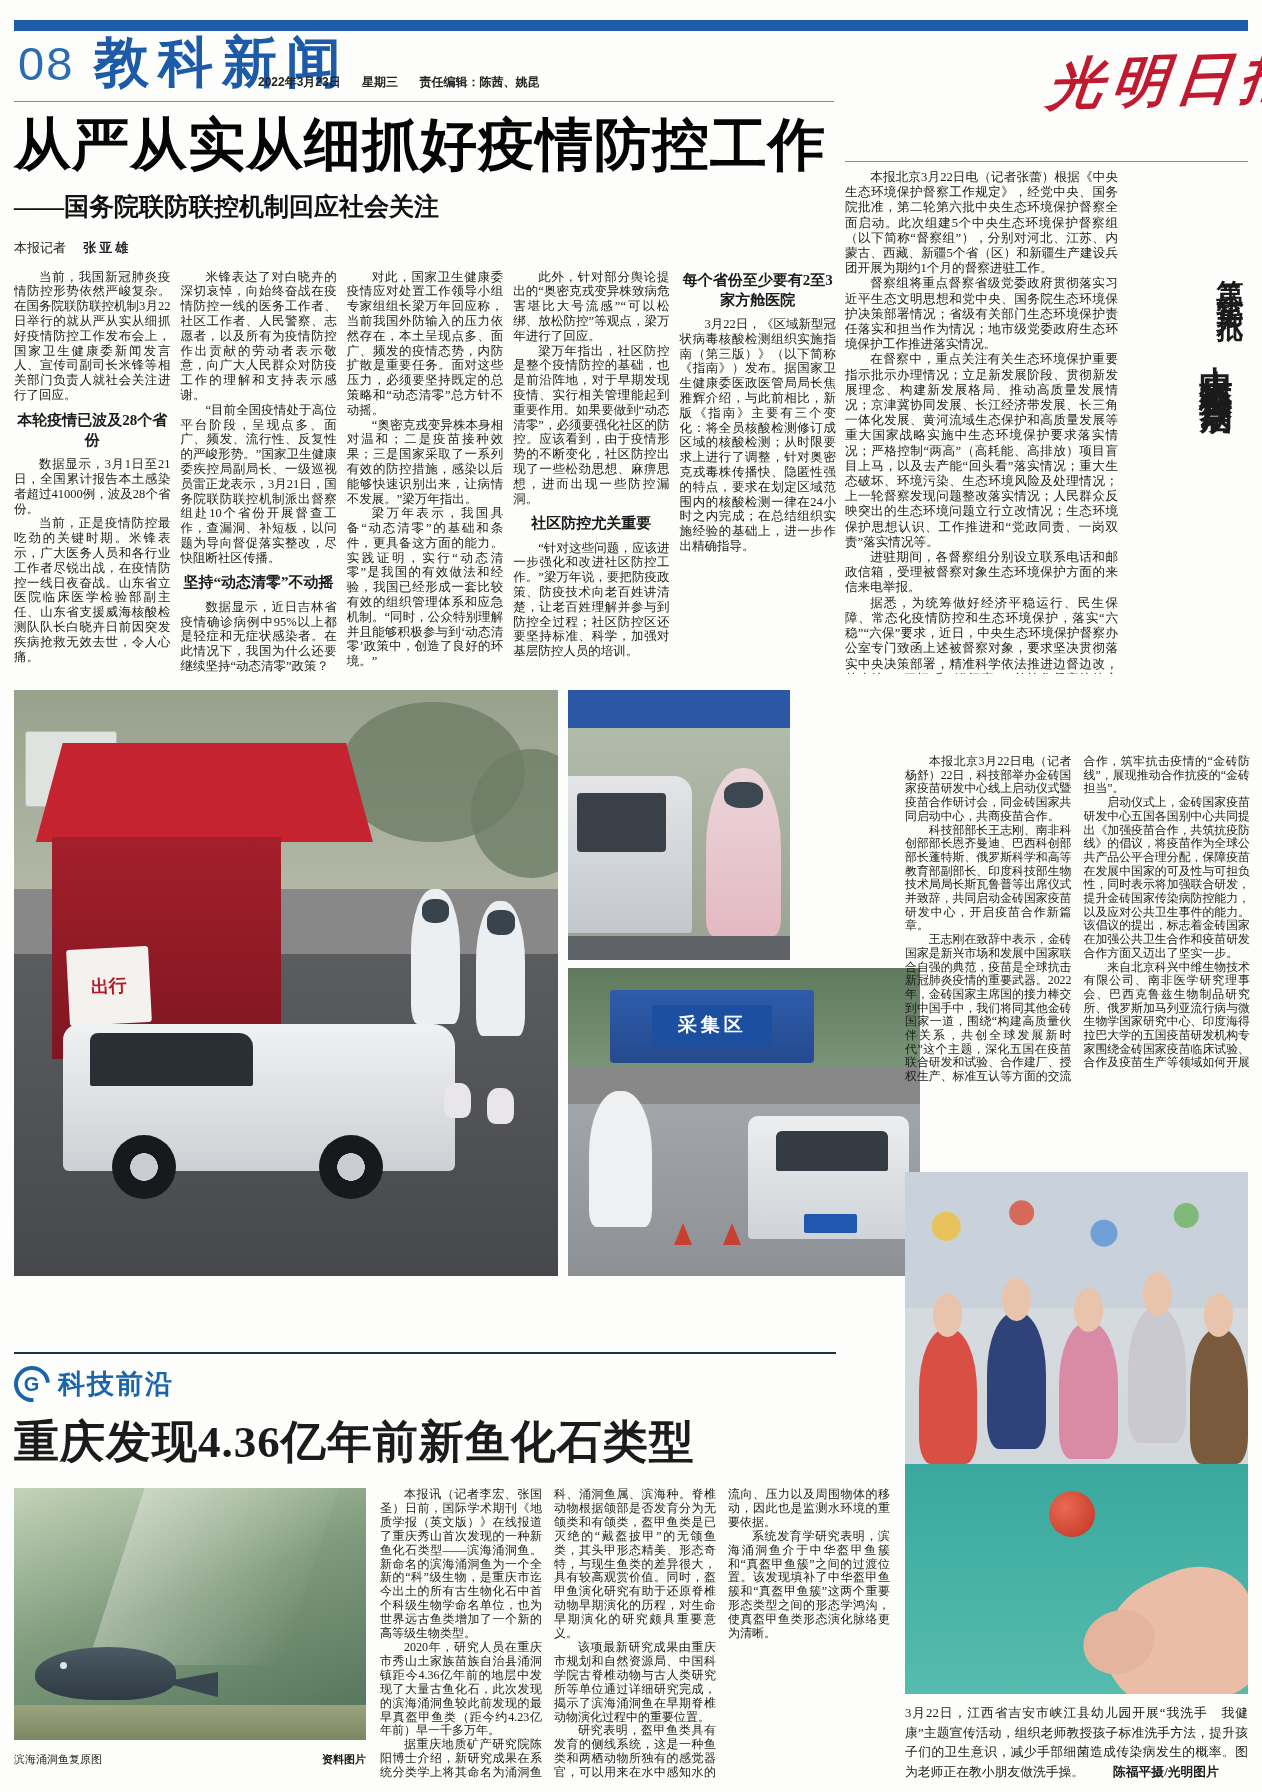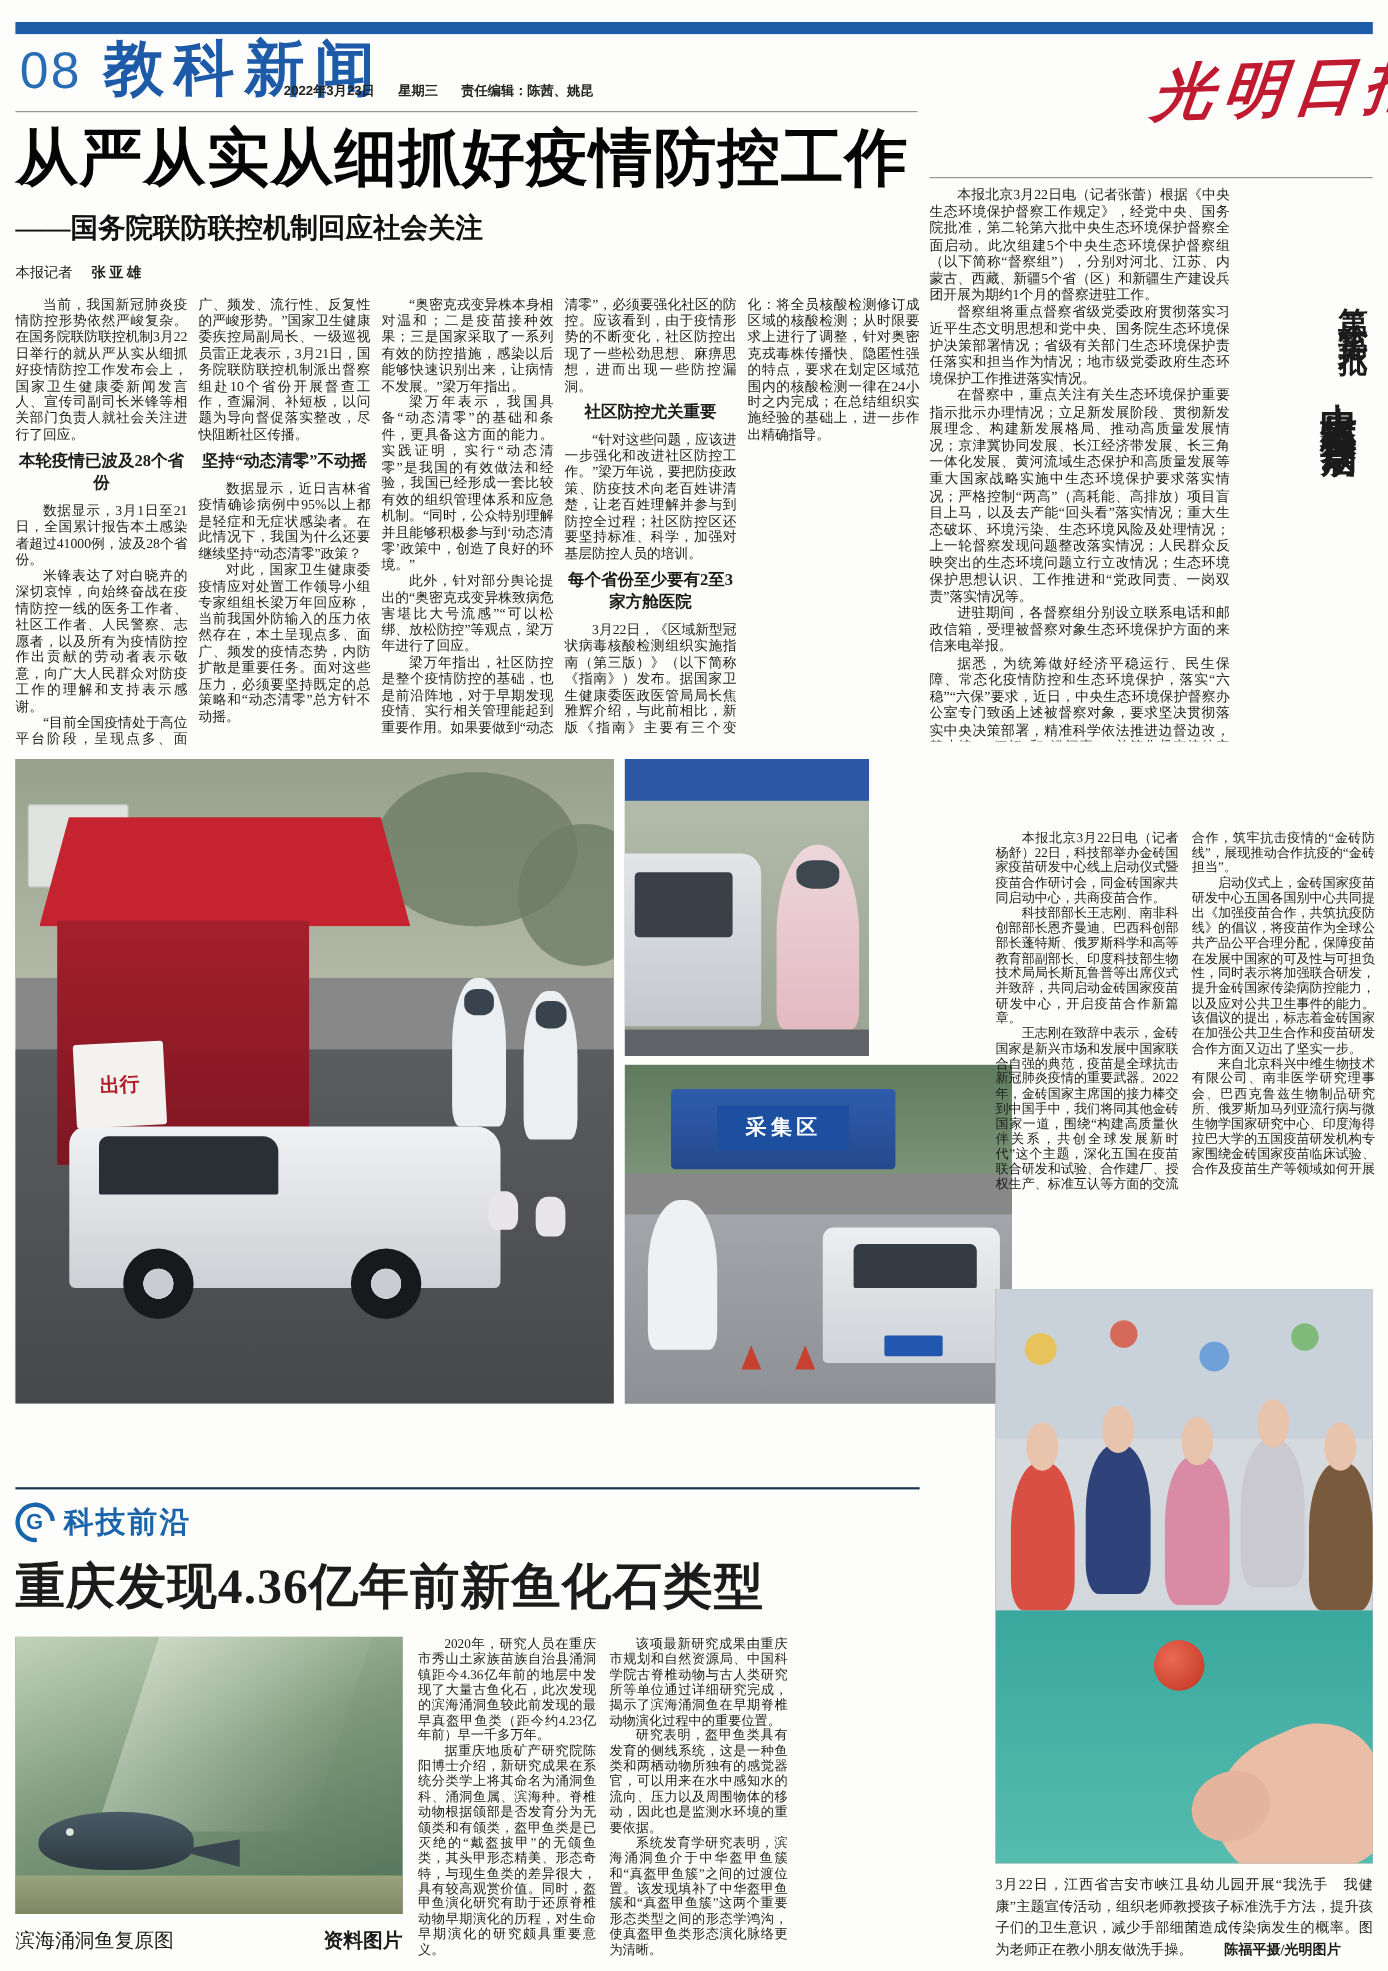--- a/index.html
+++ b/index.html
@@ -102,21 +102,21 @@
   .badge .t { font-family:"Liberation Sans",sans-serif; font-weight:bold; font-size:27px; color:#1a64aa; letter-spacing:2px; }
   .fish-headline { left:14px; top:1412px; width:876px; font-size:45px; font-weight:bold; letter-spacing:1px; }
 
   .fish-img { left:14px; top:1488px; width:352px; height:252px; }
   .fi-water { position:absolute; inset:0; background:linear-gradient(160deg,#c2d3b8 0%,#7f9a7c 45%,#4f7058 100%); }
   .fi-ray { position:absolute; left:30%; top:-10%; width:55%; height:80%; background:linear-gradient(100deg,rgba(255,255,250,.35),rgba(255,255,255,0)); transform:skewX(-18deg); }
   .fi-floor { position:absolute; left:0; bottom:0; width:100%; height:14%; background:linear-gradient(#9aa37e,#7e8763); }
   .fi-fish { position:absolute; left:6%; bottom:16%; width:40%; height:21%; background:linear-gradient(#4a5a64,#2e3a42); border-radius:60% 55% 45% 50%; }
   .fi-eye { position:absolute; left:13%; bottom:28%; width:7px; height:7px; background:#dfe6e2; border-radius:50%; }
   .fi-tail { position:absolute; left:42%; bottom:17%; width:16%; height:10%; background:#39464f; clip-path:polygon(0 40%,100% 0,100% 100%); }
-  .fish-imgcap { left:14px; top:1752px; width:352px; display:flex; justify-content:space-between; font-size:18px; }
+  .fish-imgcap { left:14px; top:1752px; width:352px; display:flex; justify-content:space-between; font-size:11px; }
   .fish-imgcap .r { font-weight:bold; }
   .fish-text { left:380px; top:1488px; width:510px; height:296px; column-count:3; column-gap:12px; column-fill:auto;
                font-size:12px; line-height:13.9px; text-align:justify; overflow:hidden; }
   .fish-text p { text-indent:2em; }
 
   
   .kndg { left:905px; top:1172px; width:343px; height:522px; }
   .kg-bg { position:absolute; inset:0; background:linear-gradient(#d9dde2,#cdd3d8); }
   .kg-decor { position:absolute; left:0; top:0; width:100%; height:26%; background:
       radial-gradient(circle at 12% 40%, #e8c25a 0 14px, transparent 15px),
@@ -153,20 +153,21 @@
     <h1>从严从实从细抓好疫情防控工作</h1>
     <div class="subtitle">——国务院联防联控机制回应社会关注</div>
     <div class="byline">
       <span>本报记者</span>
       <b>张亚雄</b>
     </div>
     <div class="cols5">
       <p>当前，我国新冠肺炎疫情防控形势依然严峻复杂。在国务院联防联控机制3月22日举行的就从严从实从细抓好疫情防控工作发布会上，国家卫生健康委新闻发言人、宣传司副司长米锋等相关部门负责人就社会关注进行了回应。</p>
       <h3>本轮疫情已波及28个省份</h3>
       <p>数据显示，3月1日至21日，全国累计报告本土感染者超过41000例，波及28个省份。</p>
+      <p>当前，正是疫情防控最吃劲的关键时期。米锋表示，广大医务人员和各行业工作者尽锐出战，在疫情防控一线日夜奋战。山东省立医院临床医学检验部副主任、山东省支援威海核酸检测队队长白晓卉日前因突发疾病抢救无效去世，令人心痛。</p>
       <p>米锋表达了对白晓卉的深切哀悼，向始终奋战在疫情防控一线的医务工作者、社区工作者、人民警察、志愿者，以及所有为疫情防控作出贡献的劳动者表示敬意，向广大人民群众对防疫工作的理解和支持表示感谢。</p>
       <p>“目前全国疫情处于高位平台阶段，呈现点多、面广、频发、流行性、反复性的严峻形势。”国家卫生健康委疾控局副局长、一级巡视员雷正龙表示，3月21日，国务院联防联控机制派出督察组赴10个省份开展督查工作，查漏洞、补短板，以问题为导向督促落实整改，尽快阻断社区传播。</p>
       <h3>坚持“动态清零”不动摇</h3>
       <p>数据显示，近日吉林省疫情确诊病例中95%以上都是轻症和无症状感染者。在此情况下，我国为什么还要继续坚持“动态清零”政策？</p>
       <p>对此，国家卫生健康委疫情应对处置工作领导小组专家组组长梁万年回应称，当前我国外防输入的压力依然存在，本土呈现点多、面广、频发的疫情态势，内防扩散是重要任务。面对这些压力，必须要坚持既定的总策略和“动态清零”总方针不动摇。</p>
       <p>“奥密克戎变异株本身相对温和；二是疫苗接种效果；三是国家采取了一系列有效的防控措施，感染以后能够快速识别出来，让病情不发展。”梁万年指出。</p>
       <p>梁万年表示，我国具备“动态清零”的基础和条件，更具备这方面的能力。实践证明，实行“动态清零”是我国的有效做法和经验，我国已经形成一套比较有效的组织管理体系和应急机制。“同时，公众特别理解并且能够积极参与到‘动态清零’政策中，创造了良好的环境。”</p>
       <p>此外，针对部分舆论提出的“奥密克戎变异株致病危害堪比大号流感”“可以松绑、放松防控”等观点，梁万年进行了回应。</p>
       <p>梁万年指出，社区防控是整个疫情防控的基础，也是前沿阵地，对于早期发现疫情、实行相关管理能起到重要作用。如果要做到“动态清零”，必须要强化社区的防控。应该看到，由于疫情形势的不断变化，社区防控出现了一些松劲思想、麻痹思想，进而出现一些防控漏洞。</p>
       <h3>社区防控尤关重要</h3>
@@ -260,20 +261,21 @@
     <div class="fi-fish"></div>
     <div class="fi-tail"></div>
     <div class="fi-eye"></div>
   </div>
   <div class="abs fish-imgcap">
     <span>滨海涌洞鱼复原图</span>
     <span class="r">资料图片</span>
   </div>
 
   <div class="abs fish-text">
+    <p>本报讯（记者李宏、张国圣）日前，国际学术期刊《地质学报（英文版）》在线报道了重庆秀山首次发现的一种新鱼化石类型——滨海涌洞鱼。新命名的滨海涌洞鱼为一个全新的“科”级生物，是重庆市迄今出土的所有古生物化石中首个科级生物学命名单位，也为世界远古鱼类增加了一个新的高等级生物类型。</p>
     <p>2020年，研究人员在重庆市秀山土家族苗族自治县涌洞镇距今4.36亿年前的地层中发现了大量古鱼化石，此次发现的滨海涌洞鱼较此前发现的最早真盔甲鱼类（距今约4.23亿年前）早一千多万年。</p>
     <p>据重庆地质矿产研究院陈阳博士介绍，新研究成果在系统分类学上将其命名为涌洞鱼科、涌洞鱼属、滨海种。脊椎动物根据颌部是否发育分为无颌类和有颌类，盔甲鱼类是已灭绝的“戴盔披甲”的无颌鱼类，其头甲形态精美、形态奇特，与现生鱼类的差异很大，具有较高观赏价值。同时，盔甲鱼演化研究有助于还原脊椎动物早期演化的历程，对生命早期演化的研究颇具重要意义。</p>
     <p>该项最新研究成果由重庆市规划和自然资源局、中国科学院古脊椎动物与古人类研究所等单位通过详细研究完成，揭示了滨海涌洞鱼在早期脊椎动物演化过程中的重要位置。</p>
     <p>研究表明，盔甲鱼类具有发育的侧线系统，这是一种鱼类和两栖动物所独有的感觉器官，可以用来在水中感知水的流向、压力以及周围物体的移动，因此也是监测水环境的重要依据。</p>
     <p>系统发育学研究表明，滨海涌洞鱼介于中华盔甲鱼簇和“真盔甲鱼簇”之间的过渡位置。该发现填补了中华盔甲鱼簇和“真盔甲鱼簇”这两个重要形态类型之间的形态学鸿沟，使真盔甲鱼类形态演化脉络更为清晰。</p>
   </div>
 
   <div class="abs ph kndg">
     <div class="kg-bg"></div>
     <div class="kg-decor"></div>

